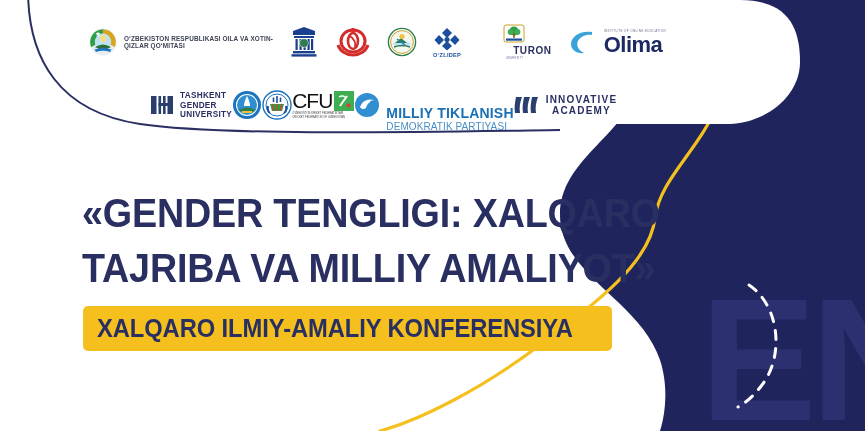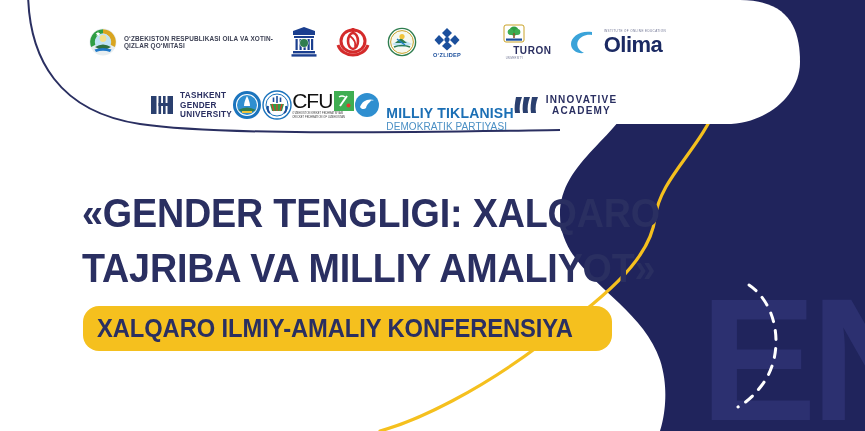--- a/index.html
+++ b/index.html
@@ -62,21 +62,21 @@
     transform-origin:left top;
     white-space:nowrap;
   }
   .headline span{display:block;}
 
   
   .banner{
     position:absolute;left:83px;top:306px;z-index:6;
     height:45px;
     background:#f5c01e;
-    border-radius:16px;
+    border-radius:5px;
     display:flex;align-items:center;
     padding:0 14px;
     box-sizing:border-box;
   }
   .banner-text{
     color:#2a2f61;
     font-family:"Liberation Sans Narrow","Liberation Sans",sans-serif;
     font-weight:bold;
     font-size:25px;
     letter-spacing:-.1px;

